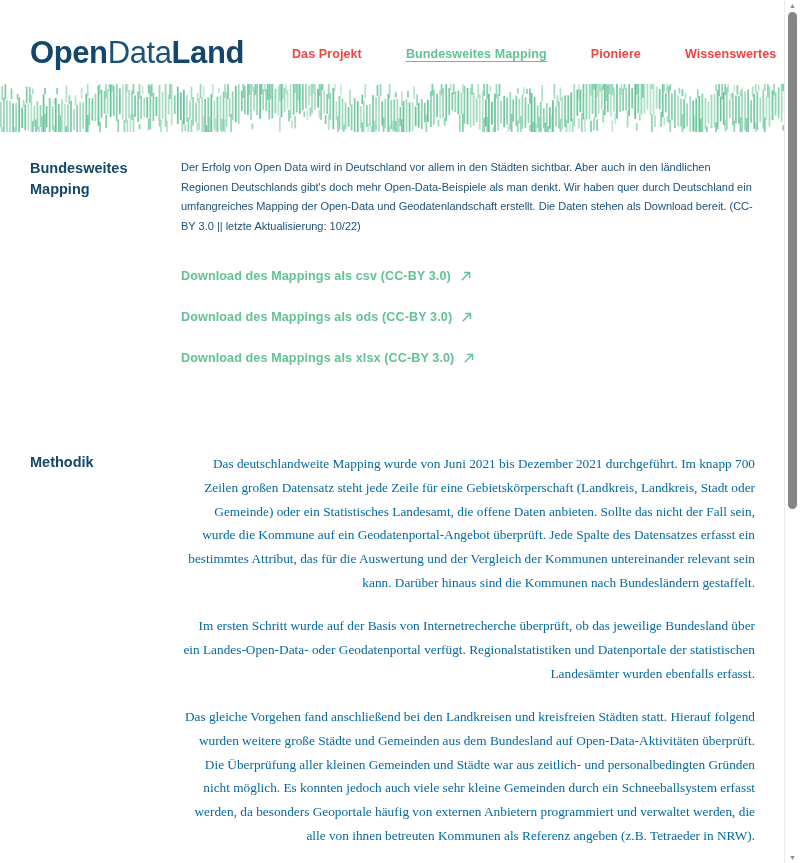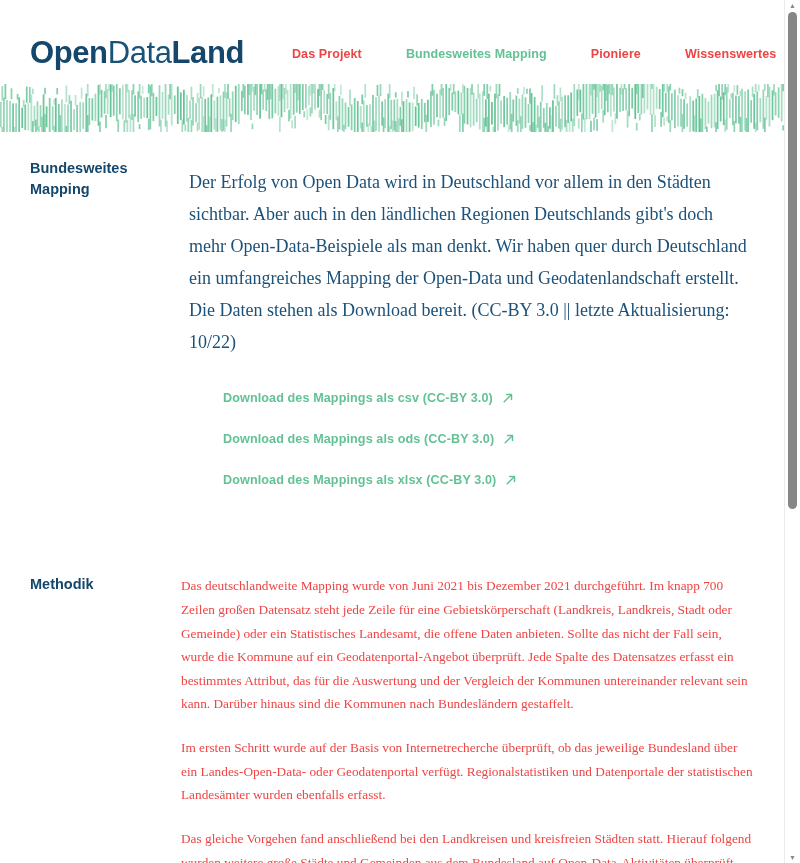--- a/index.html
+++ b/index.html
@@ -56,20 +56,21 @@
     font-size: 12.5px;
     font-weight: 700;
     color: #ef4444;
     text-decoration: none;
     white-space: nowrap;
     letter-spacing: 0.1px;
     cursor: pointer;
   }
   .nav-link.active {
     color: #63c295;
+    text-decoration: underline;
     text-underline-offset: 3px;
   }
 
   
   .banner {
     width: 100%;
     height: 48px;
     position: relative;
     overflow: hidden;
     margin-top: 6px;
@@ -102,28 +103,28 @@
   }
   .sec-sub {
     font-size: 12.5px;
     font-weight: 400;
     line-height: 1.72;
     color: #23597e;
     margin: 16px 0 0 0;
   }
 
   .intro-p {
-    font-size: 18px;
+    font-size: 11px;
     line-height: 1.78;
     color: #1c5179;
-    margin: 8px;
-    font-family: Liberation Serif, serif;
-  }
-
-  .downloads { margin-top: 30px; margin-left: 42px; }
+    margin: 0;
+    font-family: Liberation Sans, sans-serif;
+  }
+
+  .downloads { margin-top: 30px; }
   .dl-link {
     display: inline-flex;
     align-items: center;
     gap: 9px;
     font-size: 12.6px;
     font-weight: 700;
     color: #63c295;
     text-decoration: none;
     margin-bottom: 24px;
     cursor: pointer;
@@ -132,23 +133,23 @@
   .dl-link:last-child { margin-bottom: 0; }
   .dl-link.hovered { text-underline-offset: 3px; }
   .dl-link .arrow { display:inline-block; line-height:0; }
 
   
   .methodik { margin-top: 86px; }
   .body-p {
     font-family: "Liberation Serif", serif;
     font-size: 13.3px;
     line-height: 1.78;
-    color: #ef4444;
+    color: #0369a1;
     margin: 0 0 20px 0;
-    text-align: left;
+    text-align: right;
   }
   .body-p:last-child { margin-bottom: 0; }
 
   
   .scrollbar {
     position: absolute;
     top: 0; right: 0; bottom: 0;
     width: 15px;
     background: #ffffff;
     border-left: 1px solid #ebebeb;

